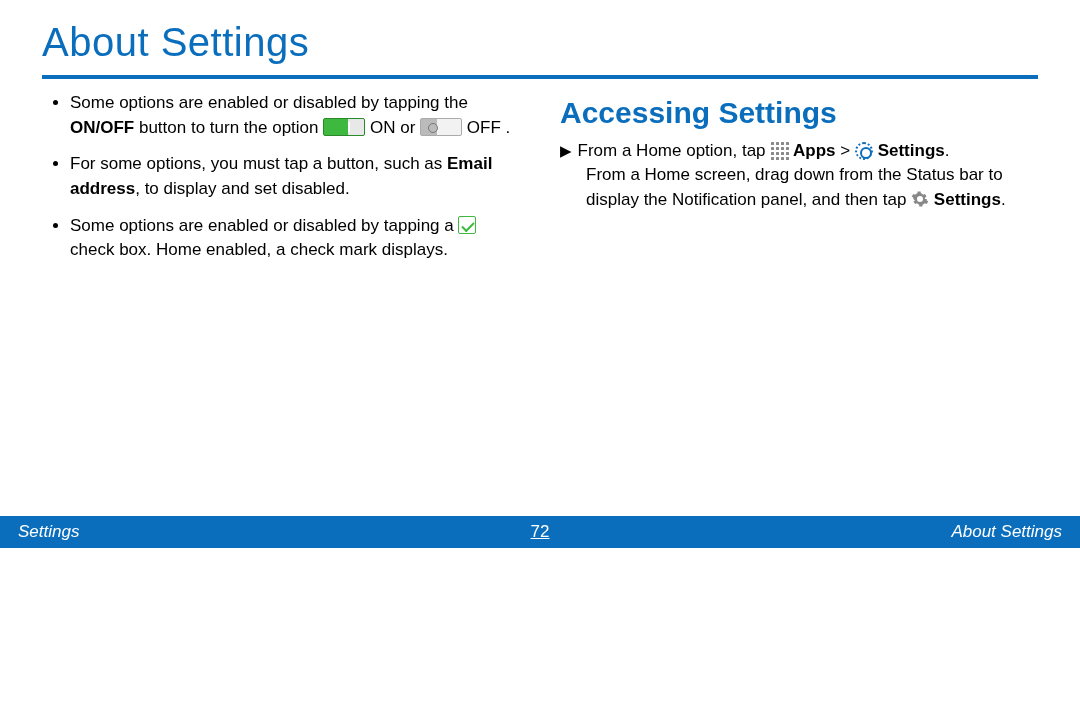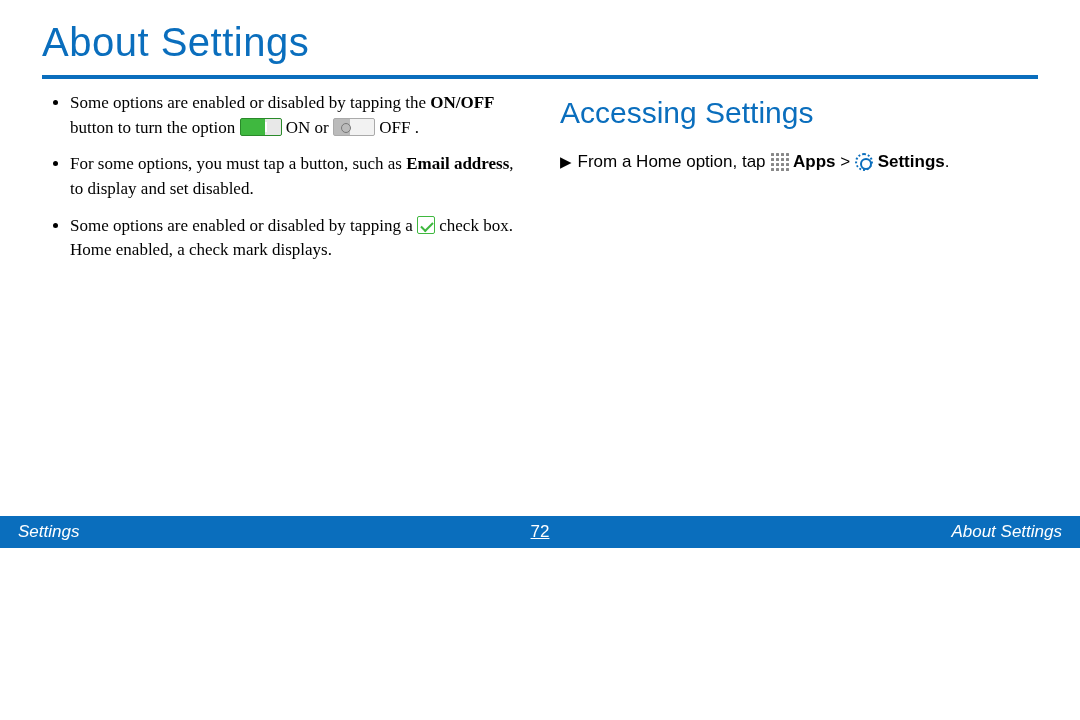--- a/index.html
+++ b/index.html
@@ -3,24 +3,24 @@
 <meta charset="utf-8">
 <style>
   * { box-sizing: border-box; margin: 0; padding: 0; }
   html, body { width: 1080px; height: 720px; font-family: Arial, Helvetica, sans-serif; background: #fff; color: #000; }
   .page { position: relative; width: 1080px; height: 548px; }
   .title { font-size: 40px; font-weight: 400; color: #0a6ebd; padding: 20px 0 6px 42px; letter-spacing: 0.5px; }
   .hr { height: 4px; background: #0a6ebd; margin: 4px 42px 12px 42px; }
   .columns { display: flex; padding: 0 42px; gap: 40px; }
   .col { flex: 1; font-size: 17px; line-height: 1.45; }
   .col.right { flex: 1; }
-  ul.bullets { list-style: disc; padding-left: 28px; font-family: Liberation Serif, serif; }
+  ul.bullets { list-style: disc; padding-left: 28px; }
   ul.bullets li { margin-bottom: 12px; }
   .bold { font-weight: 700; }
-  .subheading { font-size: 30px; font-weight: 400; color: #0a6ebd; margin-bottom: 15px; }
+  .subheading { font-size: 30px; font-weight: 700; color: #0a6ebd; margin-bottom: 4px; }
   .step-arrow { display: inline-block; margin-right: 6px; font-size: 15px; }
   .indent { padding-left: 26px; }
   .or-line { margin: 10px 0; }
   
   .toggle-on {
     display: inline-block; width: 42px; height: 18px; vertical-align: -3px;
     border: 1px solid #2a8a2a; border-radius: 2px; position: relative;
     background: linear-gradient(to right, #3fb83f 0%, #3fb83f 60%, #e8e8e8 60%, #e8e8e8 100%);
   }
   .toggle-on::after {
@@ -95,20 +95,25 @@
     <div class="col right">
       <h2 class="subheading">Accessing Settings</h2>
       <div>
         <span class="step-arrow">▶</span><span>From a Home option, tap </span><span class="apps-grid">
           <span style="left:1px;top:1px"></span><span style="left:6px;top:1px"></span><span style="left:11px;top:1px"></span><span style="left:16px;top:1px"></span>
           <span style="left:1px;top:6px"></span><span style="left:6px;top:6px"></span><span style="left:11px;top:6px"></span><span style="left:16px;top:6px"></span>
           <span style="left:1px;top:11px"></span><span style="left:6px;top:11px"></span><span style="left:11px;top:11px"></span><span style="left:16px;top:11px"></span>
           <span style="left:1px;top:16px"></span><span style="left:6px;top:16px"></span><span style="left:11px;top:16px"></span><span style="left:16px;top:16px"></span>
         </span> <span class="bold">Apps</span><span> &gt; </span><span class="settings-circle"></span> <span class="bold">Settings</span><span>.</span>
       </div>
+      <div class="indent">
+        <span>From a Home screen, drag down from the Status bar to display the Notification panel, and then tap </span><span class="gear"><svg viewBox="0 0 24 24">
+              <path fill="#888" d="M12 8a4 4 0 1 0 0 8 4 4 0 0 0 0-8zm9 4c0 .6-.05 1.2-.15 1.75l2.1 1.6-2 3.45-2.45-1a8.9 8.9 0 0 1-3 1.75l-.35 2.6h-4l-.35-2.6a8.9 8.9 0 0 1-3-1.75l-2.45 1-2-3.45 2.1-1.6A9.5 9.5 0 0 1 3 12c0-.6.05-1.2.15-1.75L1.05 8.65l2-3.45 2.45 1a8.9 8.9 0 0 1 3-1.75L8.85 1.85h4l.35 2.6a8.9 8.9 0 0 1 3 1.75l2.45-1 2 3.45-2.1 1.6c.1.55.15 1.15.15 1.75z"></path>
+            </svg></span> <span class="bold">Settings</span><span>.</span>
+      </div>
     </div>
   </div>
 
   <div class="footer">
     <span>Settings</span>
     <span class="center">72</span>
     <span>About Settings</span>
   </div>
 </div>
 

